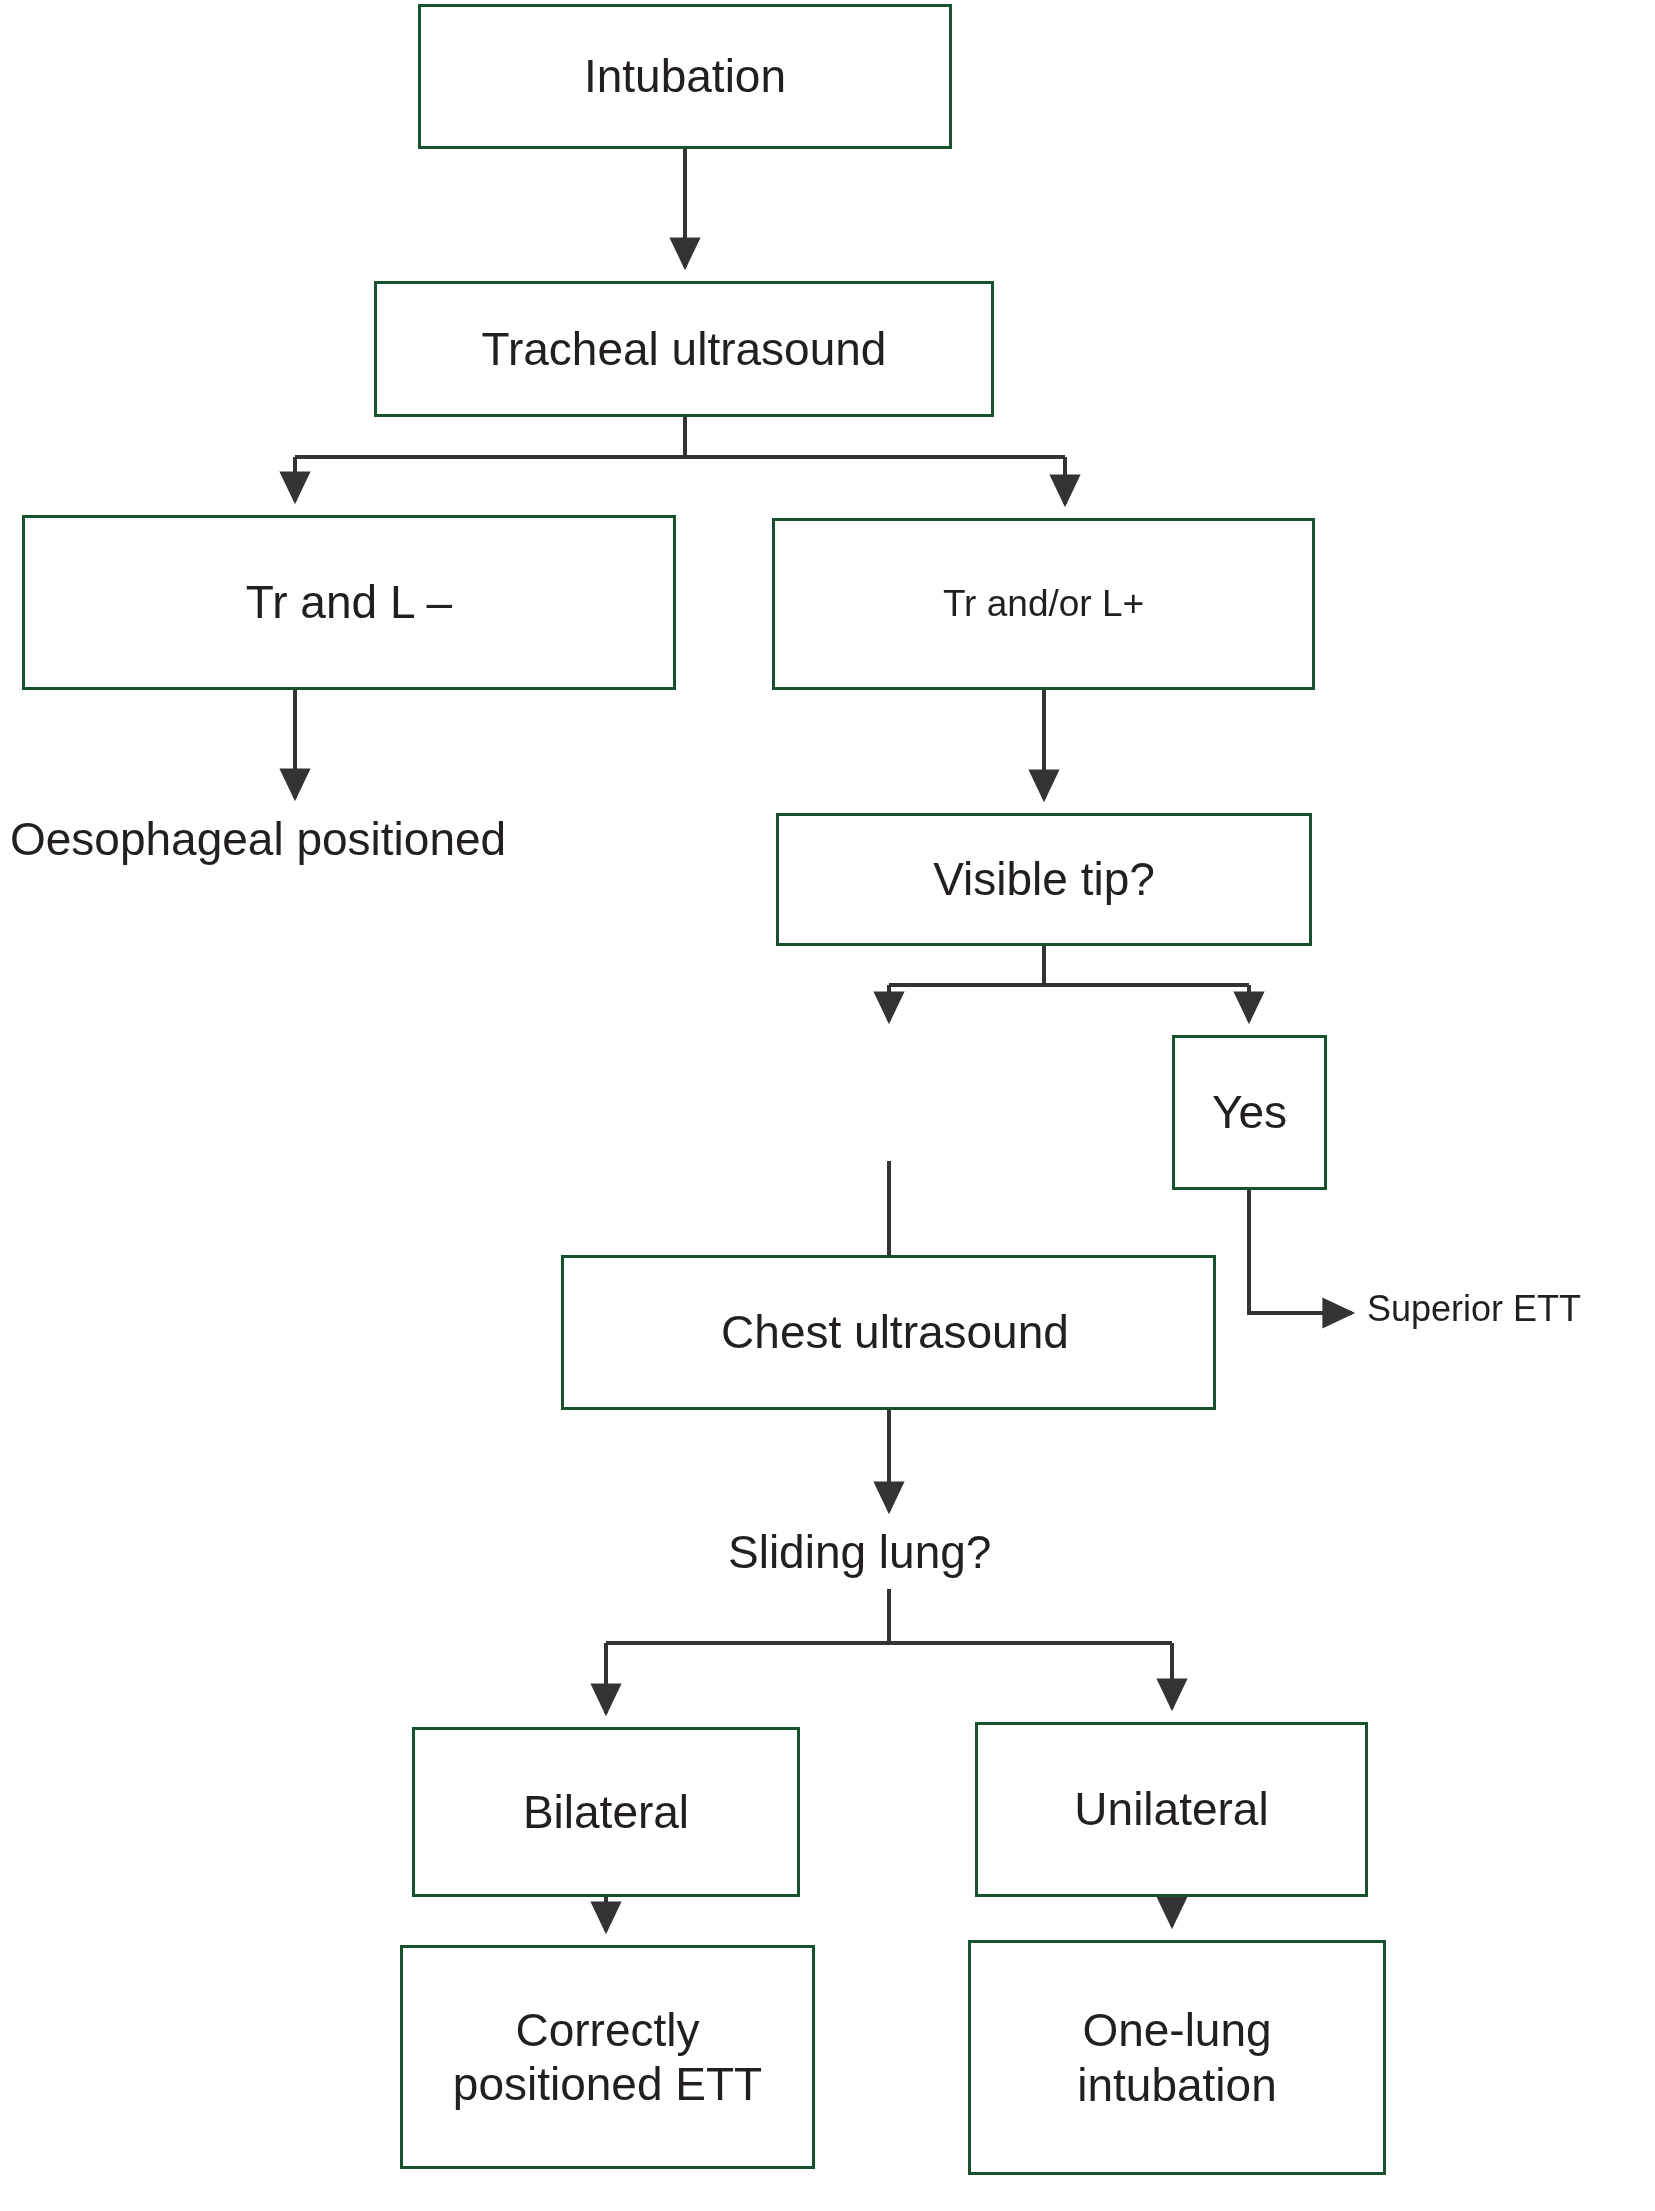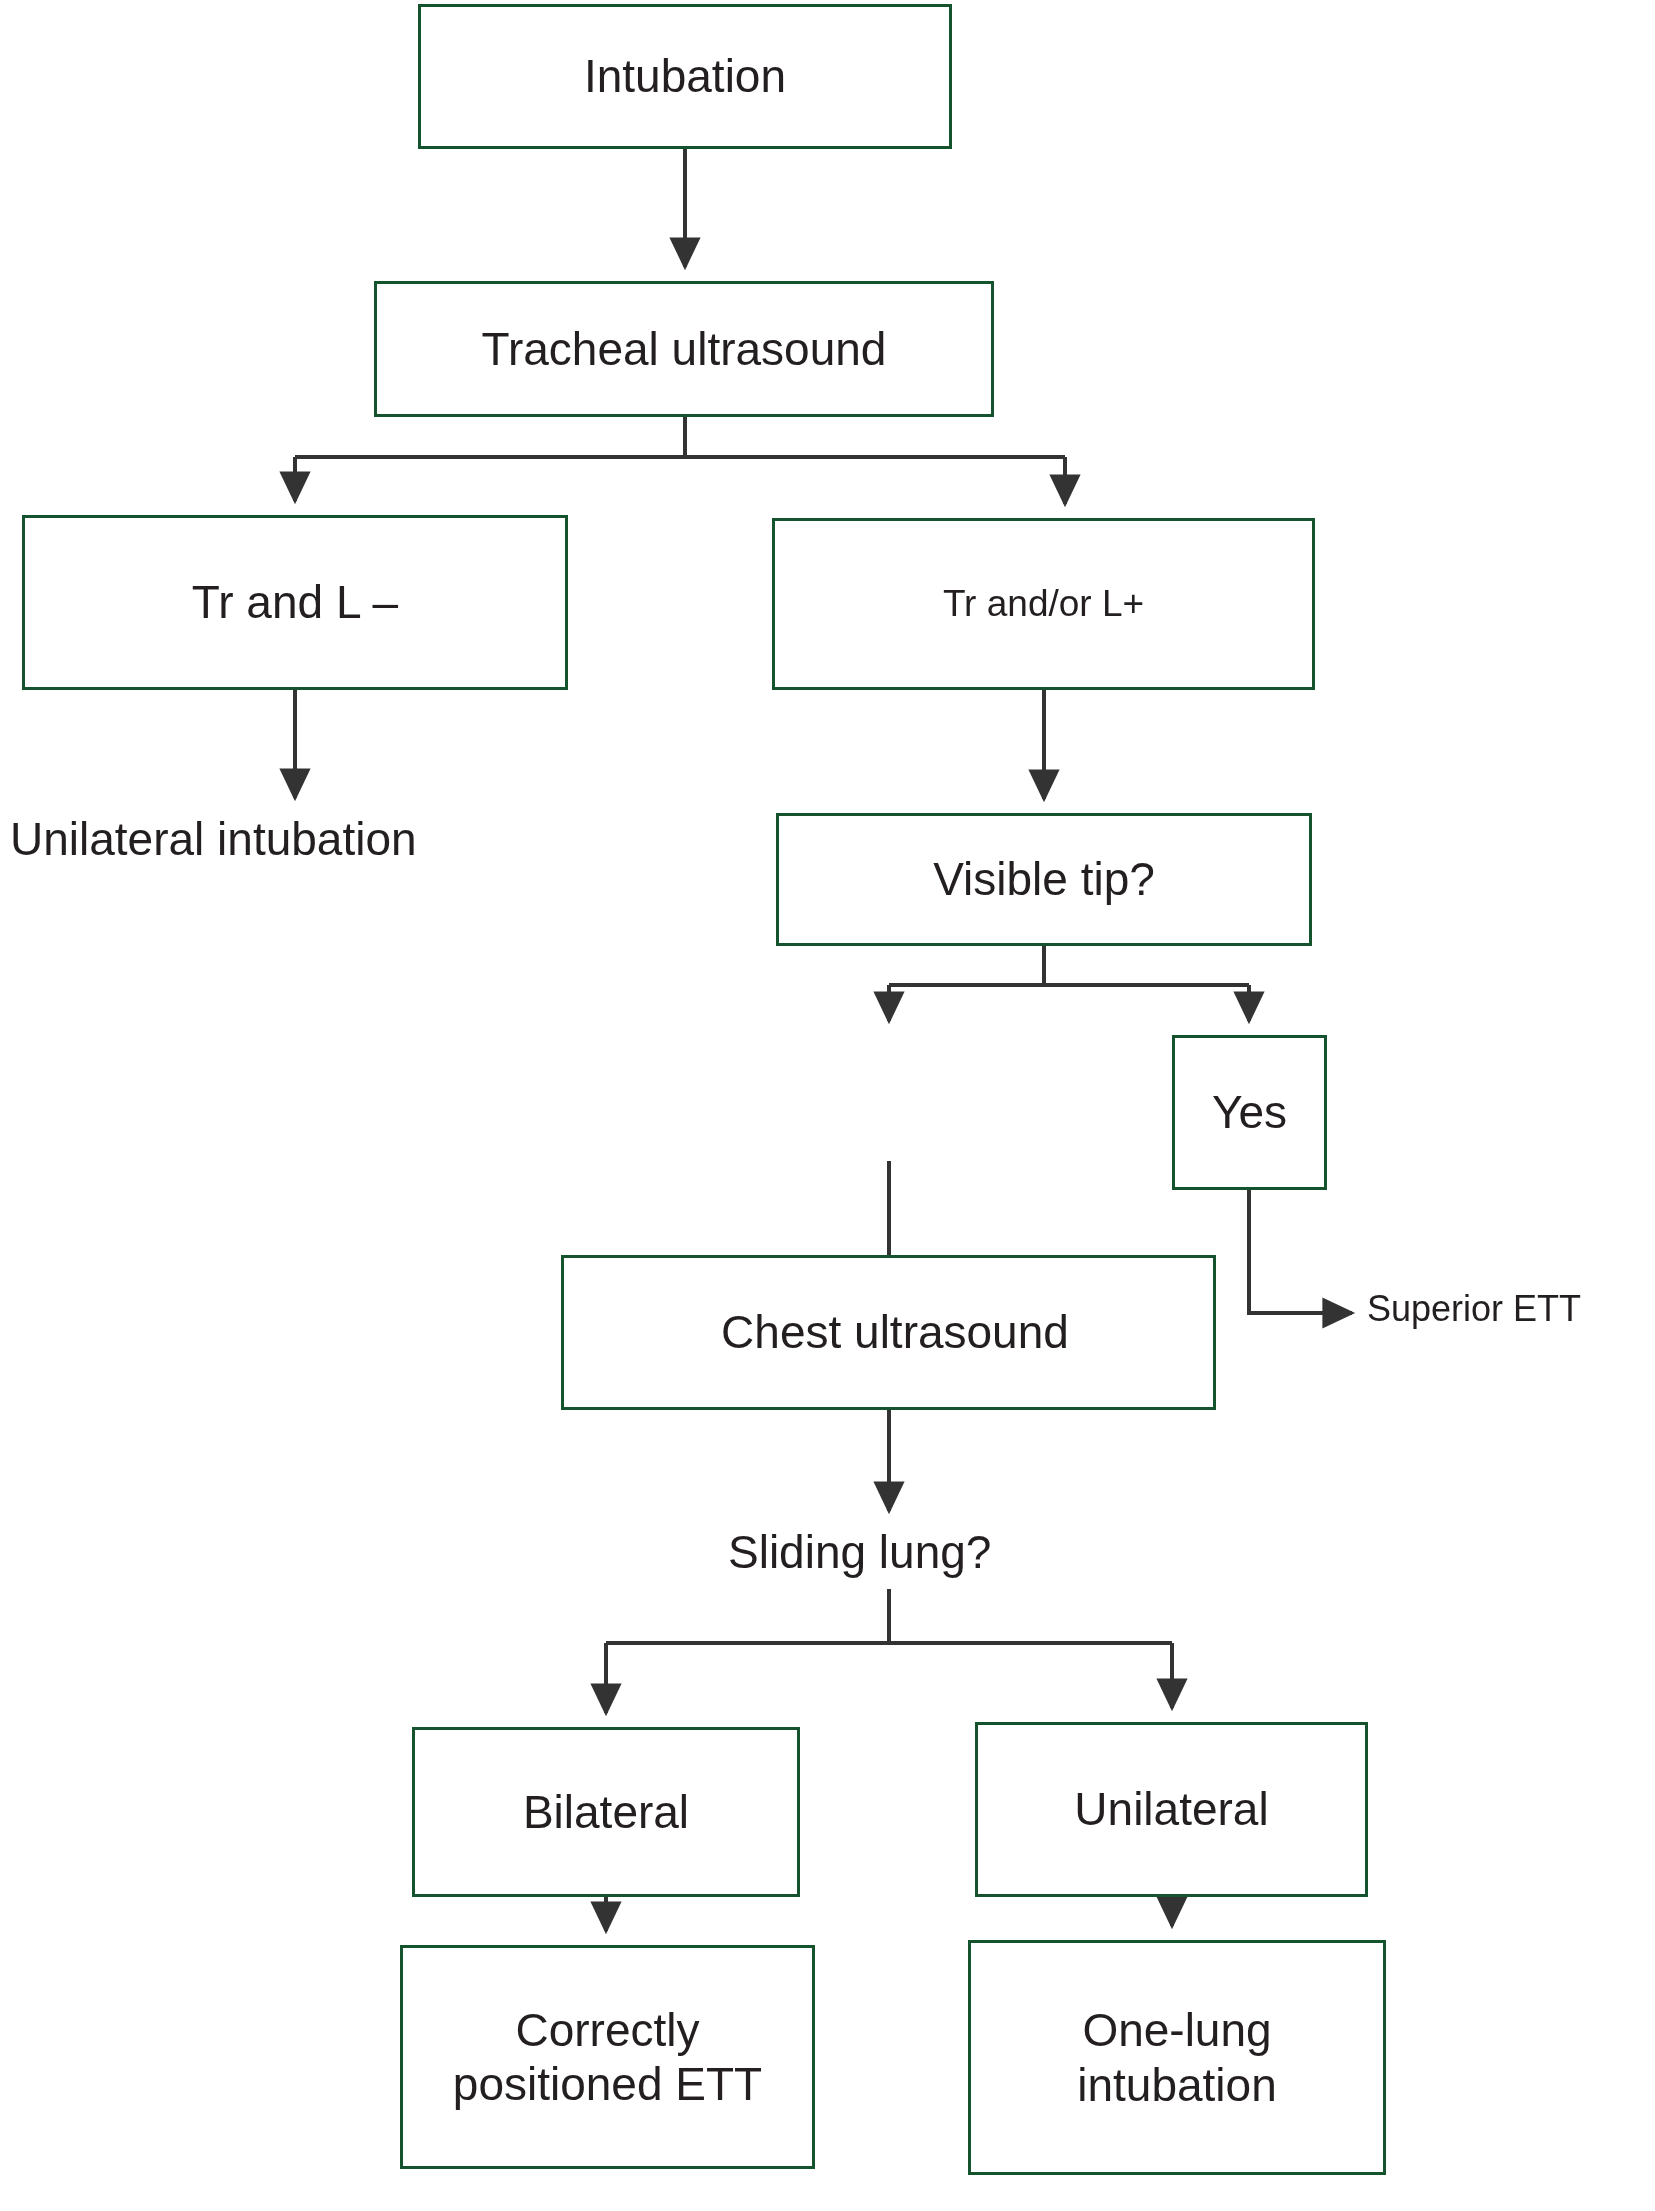--- a/index.html
+++ b/index.html
@@ -85,25 +85,25 @@
       <path d="M606,1897 L606,1931" marker-end="url(#arrowhead)"></path>
 
       <path d="M1172,1897 L1172,1926" marker-end="url(#arrowhead)"></path>
     </g>
   </svg>
 
   <div class="node" style="left:418px; top:4px; width:534px; height:145px; font-size:46px;">Intubation</div>
 
   <div class="node" style="left:374px; top:281px; width:620px; height:136px; font-size:46px;">Tracheal ultrasound</div>
 
-  <div class="node" style="left:22px; top:515px; width:546px; height:175px; font-size:46px;">Tr and L –</div>
+  <div class="node" style="left:22px; top:515px; width:654px; height:175px; font-size:46px;">Tr and L –</div>
 
   <div class="node" style="left:772px; top:518px; width:543px; height:172px; font-size:37px;">Tr and/or L+</div>
 
-  <div class="label-free" style="left:10px; top:812px; font-size:46px;">Unilateral intubation</div>
+  <div class="label-free" style="left:10px; top:812px; font-size:46px;">Oesophageal positioned</div>
 
   <div class="node" style="left:776px; top:813px; width:536px; height:133px; font-size:46px;">Visible tip?</div>
 
 
   <div class="node" style="left:1172px; top:1035px; width:155px; height:155px; font-size:46px;">Yes</div>
 
   <div class="label-free" style="left:1367px; top:1288px; font-size:36px;">Superior ETT</div>
 
   <div class="node" style="left:561px; top:1255px; width:655px; height:155px; font-size:46px;padding-left:13px;">Chest ultrasound</div>
 

